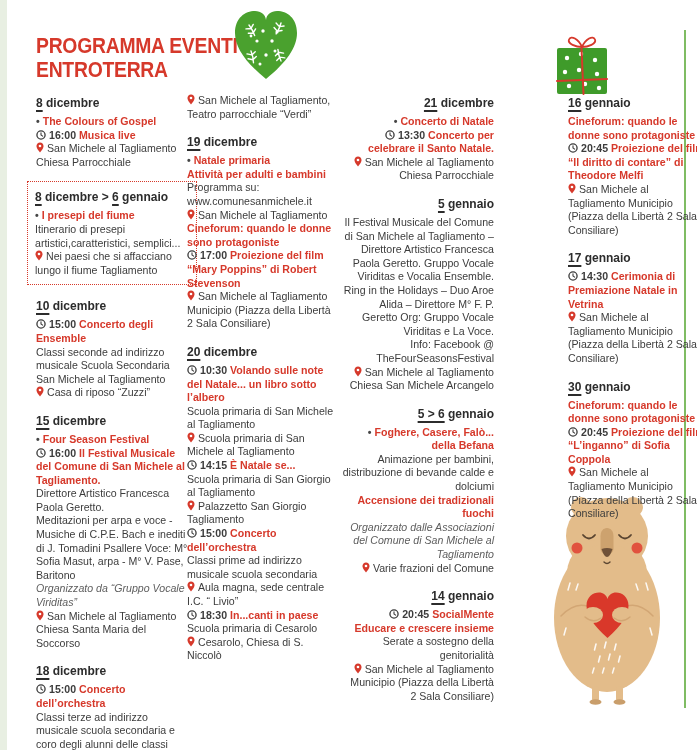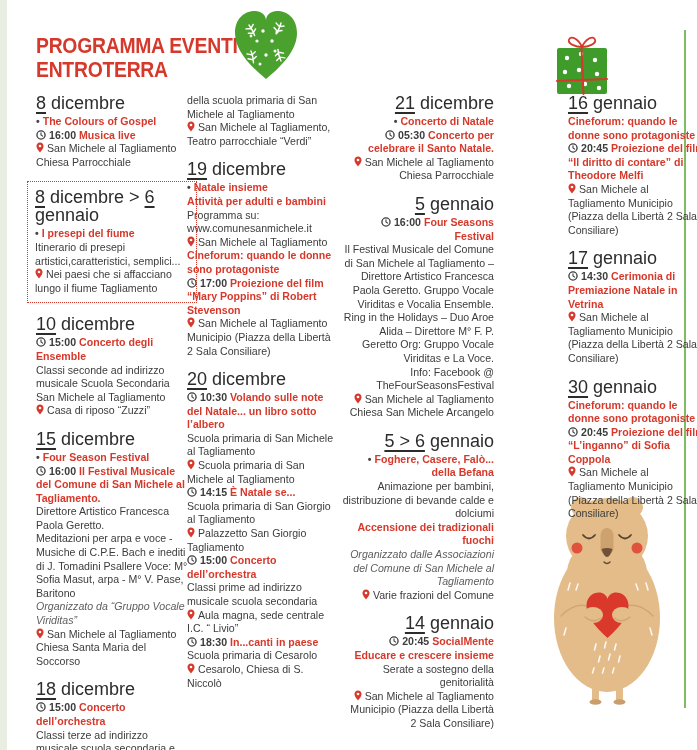--- a/index.html
+++ b/index.html
@@ -14,21 +14,21 @@
   .title{position:absolute;left:36px;top:34px;margin:0;color:var(--red);
          font-size:22.5px;font-weight:bold;line-height:1.06;letter-spacing:-.3px;
          transform:scaleX(.86);transform-origin:left top;white-space:nowrap;}
   .illus{position:absolute;}
   #heart-deco{left:229px;top:5px;}
   #gift-deco{left:550px;top:28px;}
   #bear-deco{left:548px;top:488px;}
   .col{position:absolute;top:94px;width:152px;font-size:10.6px;line-height:13.6px;color:var(--ink);}
   .col-0{left:36px;} .col-1{left:187px;} .col-2{left:342px;text-align:right;} .col-3{left:568px;width:138px;}
   .event{margin-bottom:12px;}
-  .event h3{margin:0 0 3px;font-size:18px;line-height:18px;color:var(--date);font-weight:normal;}
+  .event h3{margin:0 0 3px;font-size:12px;line-height:18px;color:var(--date);font-weight:bold;}
   .event h3 .u{text-decoration:underline;text-decoration-thickness:1.5px;text-underline-offset:2.5px;}
   .event p{margin:0;}
   .red{color:var(--red);font-weight:bold;}
   .tm{color:var(--ink);font-weight:bold;}
   .k{color:var(--ink);}
   .it{color:#5d5d5d;font-style:italic;}
   .blt{color:#454545;font-weight:bold;}
   .ic{display:inline-block;margin-right:3px;}
   .ic svg{vertical-align:-1px;}
   .boxed{border:1.6px dotted var(--red);padding:6px 7px 7px;margin:10px -9px 12px;}
@@ -193,29 +193,28 @@
       <h3><span class="u">18</span> dicembre</h3>
       <p><span class="ic"><svg width="10" height="10" viewBox="0 0 12 12">
             <circle cx="6" cy="6" r="4.9" fill="none" stroke="#3c3c3c" stroke-width="1.6"></circle>
             <path d="M6 3.2V6l2 1.4" fill="none" stroke="#3c3c3c" stroke-width="1.3" stroke-linecap="round"></path>
           </svg></span><span class="tm">15:00 </span><span class="red">Concerto dell’orchestra</span></p>
       <p><span class="k">Classi terze ad indirizzo musicale scuola secondaria e coro degli alunni delle classi quinte</span></p>
     </div>
   </div>
 <div class="col col-1">
     <div class="event">
-      <p><span class="k">della scuola primaria di San Michele al Tagliamento</span></p>
       <p><span class="ic"><svg width="8" height="11" viewBox="0 0 12 16">
             <path d="M6 .5C3 .5.7 2.9.7 5.9.7 10 6 15.5 6 15.5S11.3 10 11.3 5.9C11.3 2.9 9 .5 6 .5z" fill="#d6392b"></path>
             <circle cx="6" cy="5.7" r="2" fill="#fff"></circle>
           </svg></span><span class="k">San Michele al Tagliamento, Teatro parrocchiale “Verdi”</span></p>
     </div>
     <div class="event">
       <h3><span class="u">19</span> dicembre</h3>
-      <p><span class="blt">• </span><span class="red">Natale insieme</span></p>
+      <p><span class="blt">• </span><span class="red">Natale primaria</span></p>
       <p><span class="red">Attività per adulti e bambini</span></p>
       <p><span class="k">Programma su: www.comunesanmichele.it</span></p>
       <p><span class="ic"><svg width="8" height="11" viewBox="0 0 12 16">
             <path d="M6 .5C3 .5.7 2.9.7 5.9.7 10 6 15.5 6 15.5S11.3 10 11.3 5.9C11.3 2.9 9 .5 6 .5z" fill="#d6392b"></path>
             <circle cx="6" cy="5.7" r="2" fill="#fff"></circle>
           </svg></span><span class="k">San Michele al Tagliamento</span></p>
       <p><span class="red">Cineforum: quando le donne sono protagoniste</span></p>
       <p><span class="ic"><svg width="10" height="10" viewBox="0 0 12 12">
             <circle cx="6" cy="6" r="4.9" fill="none" stroke="#3c3c3c" stroke-width="1.6"></circle>
             <path d="M6 3.2V6l2 1.4" fill="none" stroke="#3c3c3c" stroke-width="1.3" stroke-linecap="round"></path>
@@ -265,32 +264,28 @@
           </svg></span><span class="k">Cesarolo, Chiesa di S. Niccolò</span></p>
     </div>
   </div>
 <div class="col col-2">
     <div class="event">
       <h3><span class="u">21</span> dicembre</h3>
       <p><span class="blt">• </span><span class="red">Concerto di Natale</span></p>
       <p><span class="ic"><svg width="10" height="10" viewBox="0 0 12 12">
             <circle cx="6" cy="6" r="4.9" fill="none" stroke="#3c3c3c" stroke-width="1.6"></circle>
             <path d="M6 3.2V6l2 1.4" fill="none" stroke="#3c3c3c" stroke-width="1.3" stroke-linecap="round"></path>
-          </svg></span><span class="tm">05:30 </span><span class="red">Concerto per celebrare il Santo Natale.</span></p>
+          </svg></span><span class="tm">13:30 </span><span class="red">Concerto per celebrare il Santo Natale.</span></p>
       <p><span class="ic"><svg width="8" height="11" viewBox="0 0 12 16">
             <path d="M6 .5C3 .5.7 2.9.7 5.9.7 10 6 15.5 6 15.5S11.3 10 11.3 5.9C11.3 2.9 9 .5 6 .5z" fill="#d6392b"></path>
             <circle cx="6" cy="5.7" r="2" fill="#fff"></circle>
           </svg></span><span class="k">San Michele al Tagliamento Chiesa Parrocchiale</span></p>
     </div>
     <div class="event">
       <h3><span class="u">5</span> gennaio</h3>
-      <p><span class="ic"><svg width="10" height="10" viewBox="0 0 12 12">
-            <circle cx="6" cy="6" r="4.9" fill="none" stroke="#3c3c3c" stroke-width="1.6"></circle>
-            <path d="M6 3.2V6l2 1.4" fill="none" stroke="#3c3c3c" stroke-width="1.3" stroke-linecap="round"></path>
-          </svg></span><span class="tm">16:00 </span><span class="red">Four Seasons Festival</span></p>
       <p><span class="k">Il Festival Musicale del Comune di San Michele al Tagliamento – Direttore Artistico Francesca Paola Geretto. Gruppo Vocale Viriditas e Vocalia Ensemble. Ring in the Holidays – Duo Aroe Alida – Direttore M° F. P. Geretto Org: Gruppo Vocale Viriditas e La Voce.</span></p>
       <p><span class="k">Info: Facebook @ TheFourSeasonsFestival</span></p>
       <p><span class="ic"><svg width="8" height="11" viewBox="0 0 12 16">
             <path d="M6 .5C3 .5.7 2.9.7 5.9.7 10 6 15.5 6 15.5S11.3 10 11.3 5.9C11.3 2.9 9 .5 6 .5z" fill="#d6392b"></path>
             <circle cx="6" cy="5.7" r="2" fill="#fff"></circle>
           </svg></span><span class="k">San Michele al Tagliamento Chiesa San Michele Arcangelo</span></p>
     </div>
     <div class="event">
       <h3><span class="u">5 &gt; 6</span> gennaio</h3>
       <p><span class="blt">• </span><span class="red">Foghere, Casere, Falò... della Befana</span></p>

